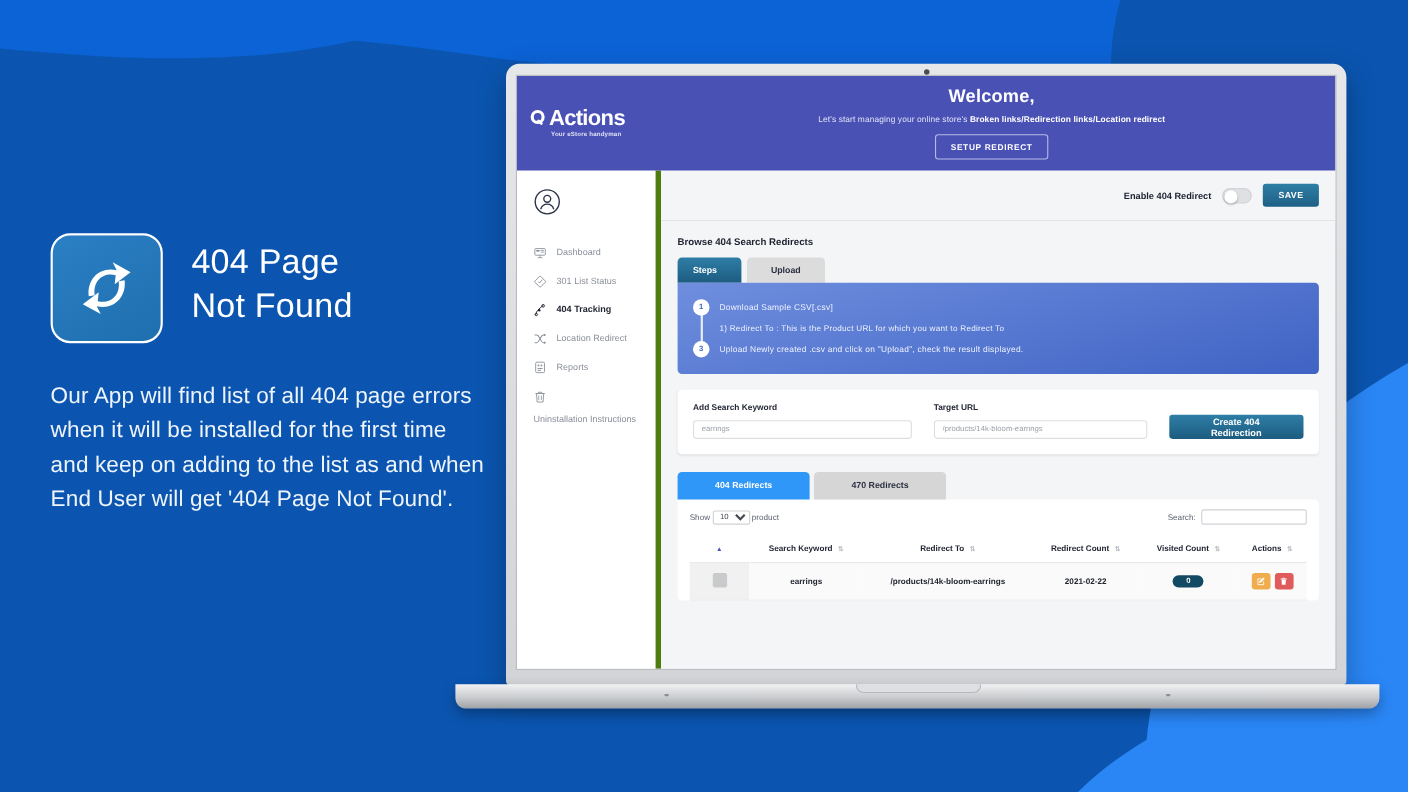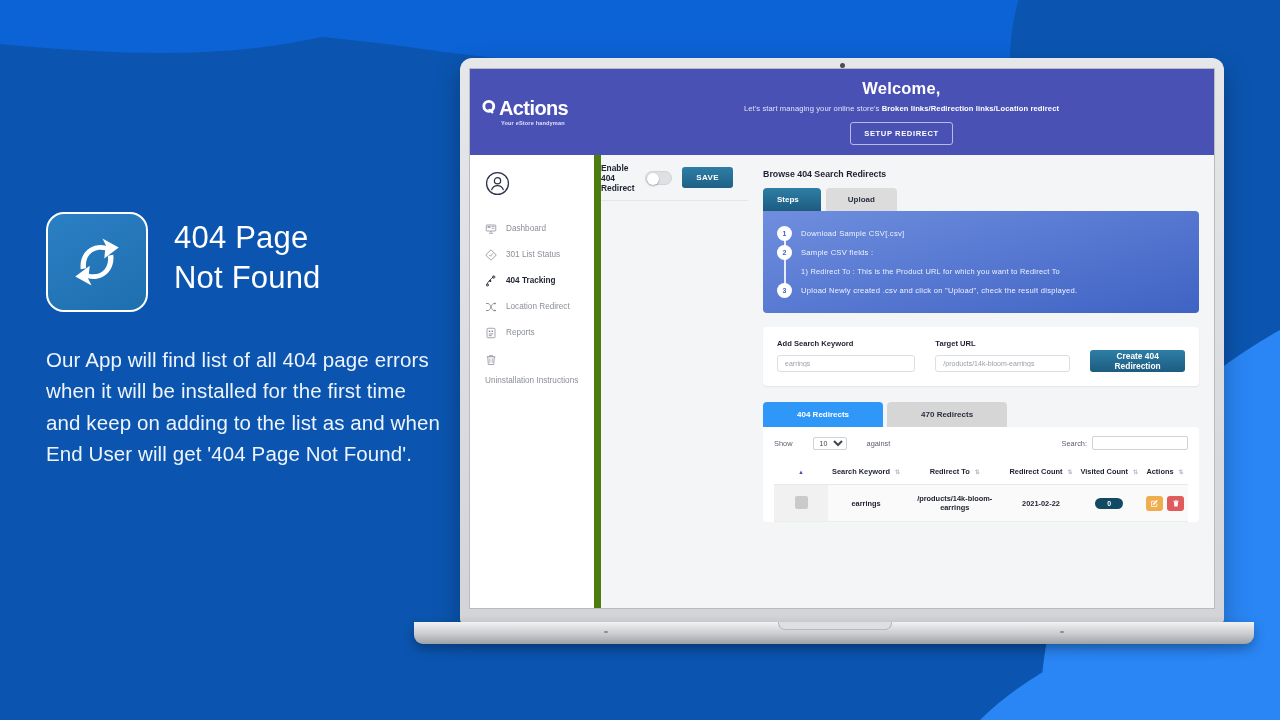--- a/index.html
+++ b/index.html
@@ -118,35 +118,35 @@
     padding: 6px 13px; border-radius:3px; cursor:pointer;
     font-family:"Liberation Sans", sans-serif;
   }
 
   
   .body-row { flex:1 1 auto; display:flex; min-height:0; }
 
   .sidebar {
     width: 131px; flex:0 0 auto; background:#fff;
     padding: 12px 0 16px 0;
-    border-right: 7px solid #4d7c0f;
+    border-right: 5px solid #4d7c0f;
   }
   .avatar-wrap { padding: 4px 0 16px 15px; }
   .menu-item {
     display:flex; align-items:center; gap:9px;
     padding: 7px 8px 7px 15px;
     font-size: 8.2px; color:#8a8f98; cursor:pointer;
     line-height:1.35;
   }
   .menu-item .mi-ico { width:12px; height:12px; flex:0 0 auto; display:block; }
   .menu-item.active { color:#1f2430; font-weight:700; }
   .menu-item.two-line { align-items:flex-start;flex-direction:column; }
   .menu-item.two-line .mi-ico { margin-top:1px; }
 
-  .content { flex:1 1 auto; background:#f4f5f7; min-width:0; display:flex; flex-direction:row;justify-content:center; }
+  .content { flex:1 1 auto; background:#f4f5f7; min-width:0; display:flex; flex-direction:column;justify-content:center; }
 
   .save-row {
     height: 46px; background:#f4f5f7;
     display:flex; align-items:center; justify-content:flex-end;
     gap:10px; padding-right: 15px;
     border-bottom: 1px solid #e4e5e8;
   }
   .save-label { font-size:8.4px; font-weight:700; color:#1e2230; }
   .toggle {
     width: 27px; height: 14px; border-radius: 8px;
@@ -223,21 +223,21 @@
 
   .table-wrap { margin-top: 16px; }
   .t-tabs { display:flex; gap:4px; }
   .t-tab {
     font-size:8px; font-weight:700; padding: 8px 34px;
     border-radius:4px 4px 0 0; cursor:pointer; background:#d6d6d6; color:#2b3040;
   }
   .t-tab.active { background:#2e97f7; color:#fff; }
   .table-card { background:#fff; border-radius:0 4px 4px 4px; padding: 9px 11px 0 11px; }
   .tctl { display:flex; align-items:center; justify-content:space-between; }
-  .tctl-left { display:flex; align-items:center; gap:20px; font-size:7.4px; color:#5c6170; }
+  .tctl-left { display:flex; align-items:center; gap:2px; font-size:7.4px; color:#5c6170; }
   .tctl-left select {
     font-size:7px; padding:1px 2px; border:1px solid #cfd2d6; border-radius:2px;
     font-family:"Liberation Sans", sans-serif; color:#42464f; background:#fff;
   }
   .tctl-right { display:flex; align-items:center; gap:5px; font-size:7.4px; color:#5c6170;margin-left:39px; }
   .tctl-right input {
     width: 96px; height: 14px; border:1px solid #cfd2d6; border-radius:2px;
     font-family:"Liberation Sans", sans-serif; font-size:7px; padding:0 4px;
   }
   table { width:100%; border-collapse:collapse; margin-top: 9px; }
@@ -416,24 +416,20 @@
 
                 <div class="steps-panel">
                   <div class="steps-list">
                     <div class="step-line"></div>
 
                     <div class="step-row">
                       <div class="step-num">1</div>
                       <div class="step-txt">Download Sample CSV[.csv]</div>
                     </div>
 
-                    <div class="step-row">
-                      <div class="step-num">2</div>
-                      <div class="step-txt">Sample CSV fields :</div>
-                    </div>
 
                     <div class="sub-row">
                       <div class="sub-spacer"></div>
                       <div class="sub-txt">1) Redirect To : This is the Product URL for which you want to Redirect To</div>
                     </div>
 
 
                     <div class="step-row">
                       <div class="step-num">3</div>
                       <div class="step-txt">Upload Newly created .csv and click on "Upload", check the result displayed.</div>
@@ -459,21 +455,21 @@
                     <div class="t-tab">470 Redirects</div>
                   </div>
 
                   <div class="table-card">
                     <div class="tctl">
                       <div class="tctl-left">
                         <span>Show</span>
                         <select>
                           <option>10</option>
                         </select>
-                        <span>against</span>
+                        <span>product</span>
                       </div>
                       <div class="tctl-right">
                         <span>Search:</span>
                         <input type="text" style="">
                       </div>
                     </div>
 
                     <table>
                       <thead>
                         <tr>

